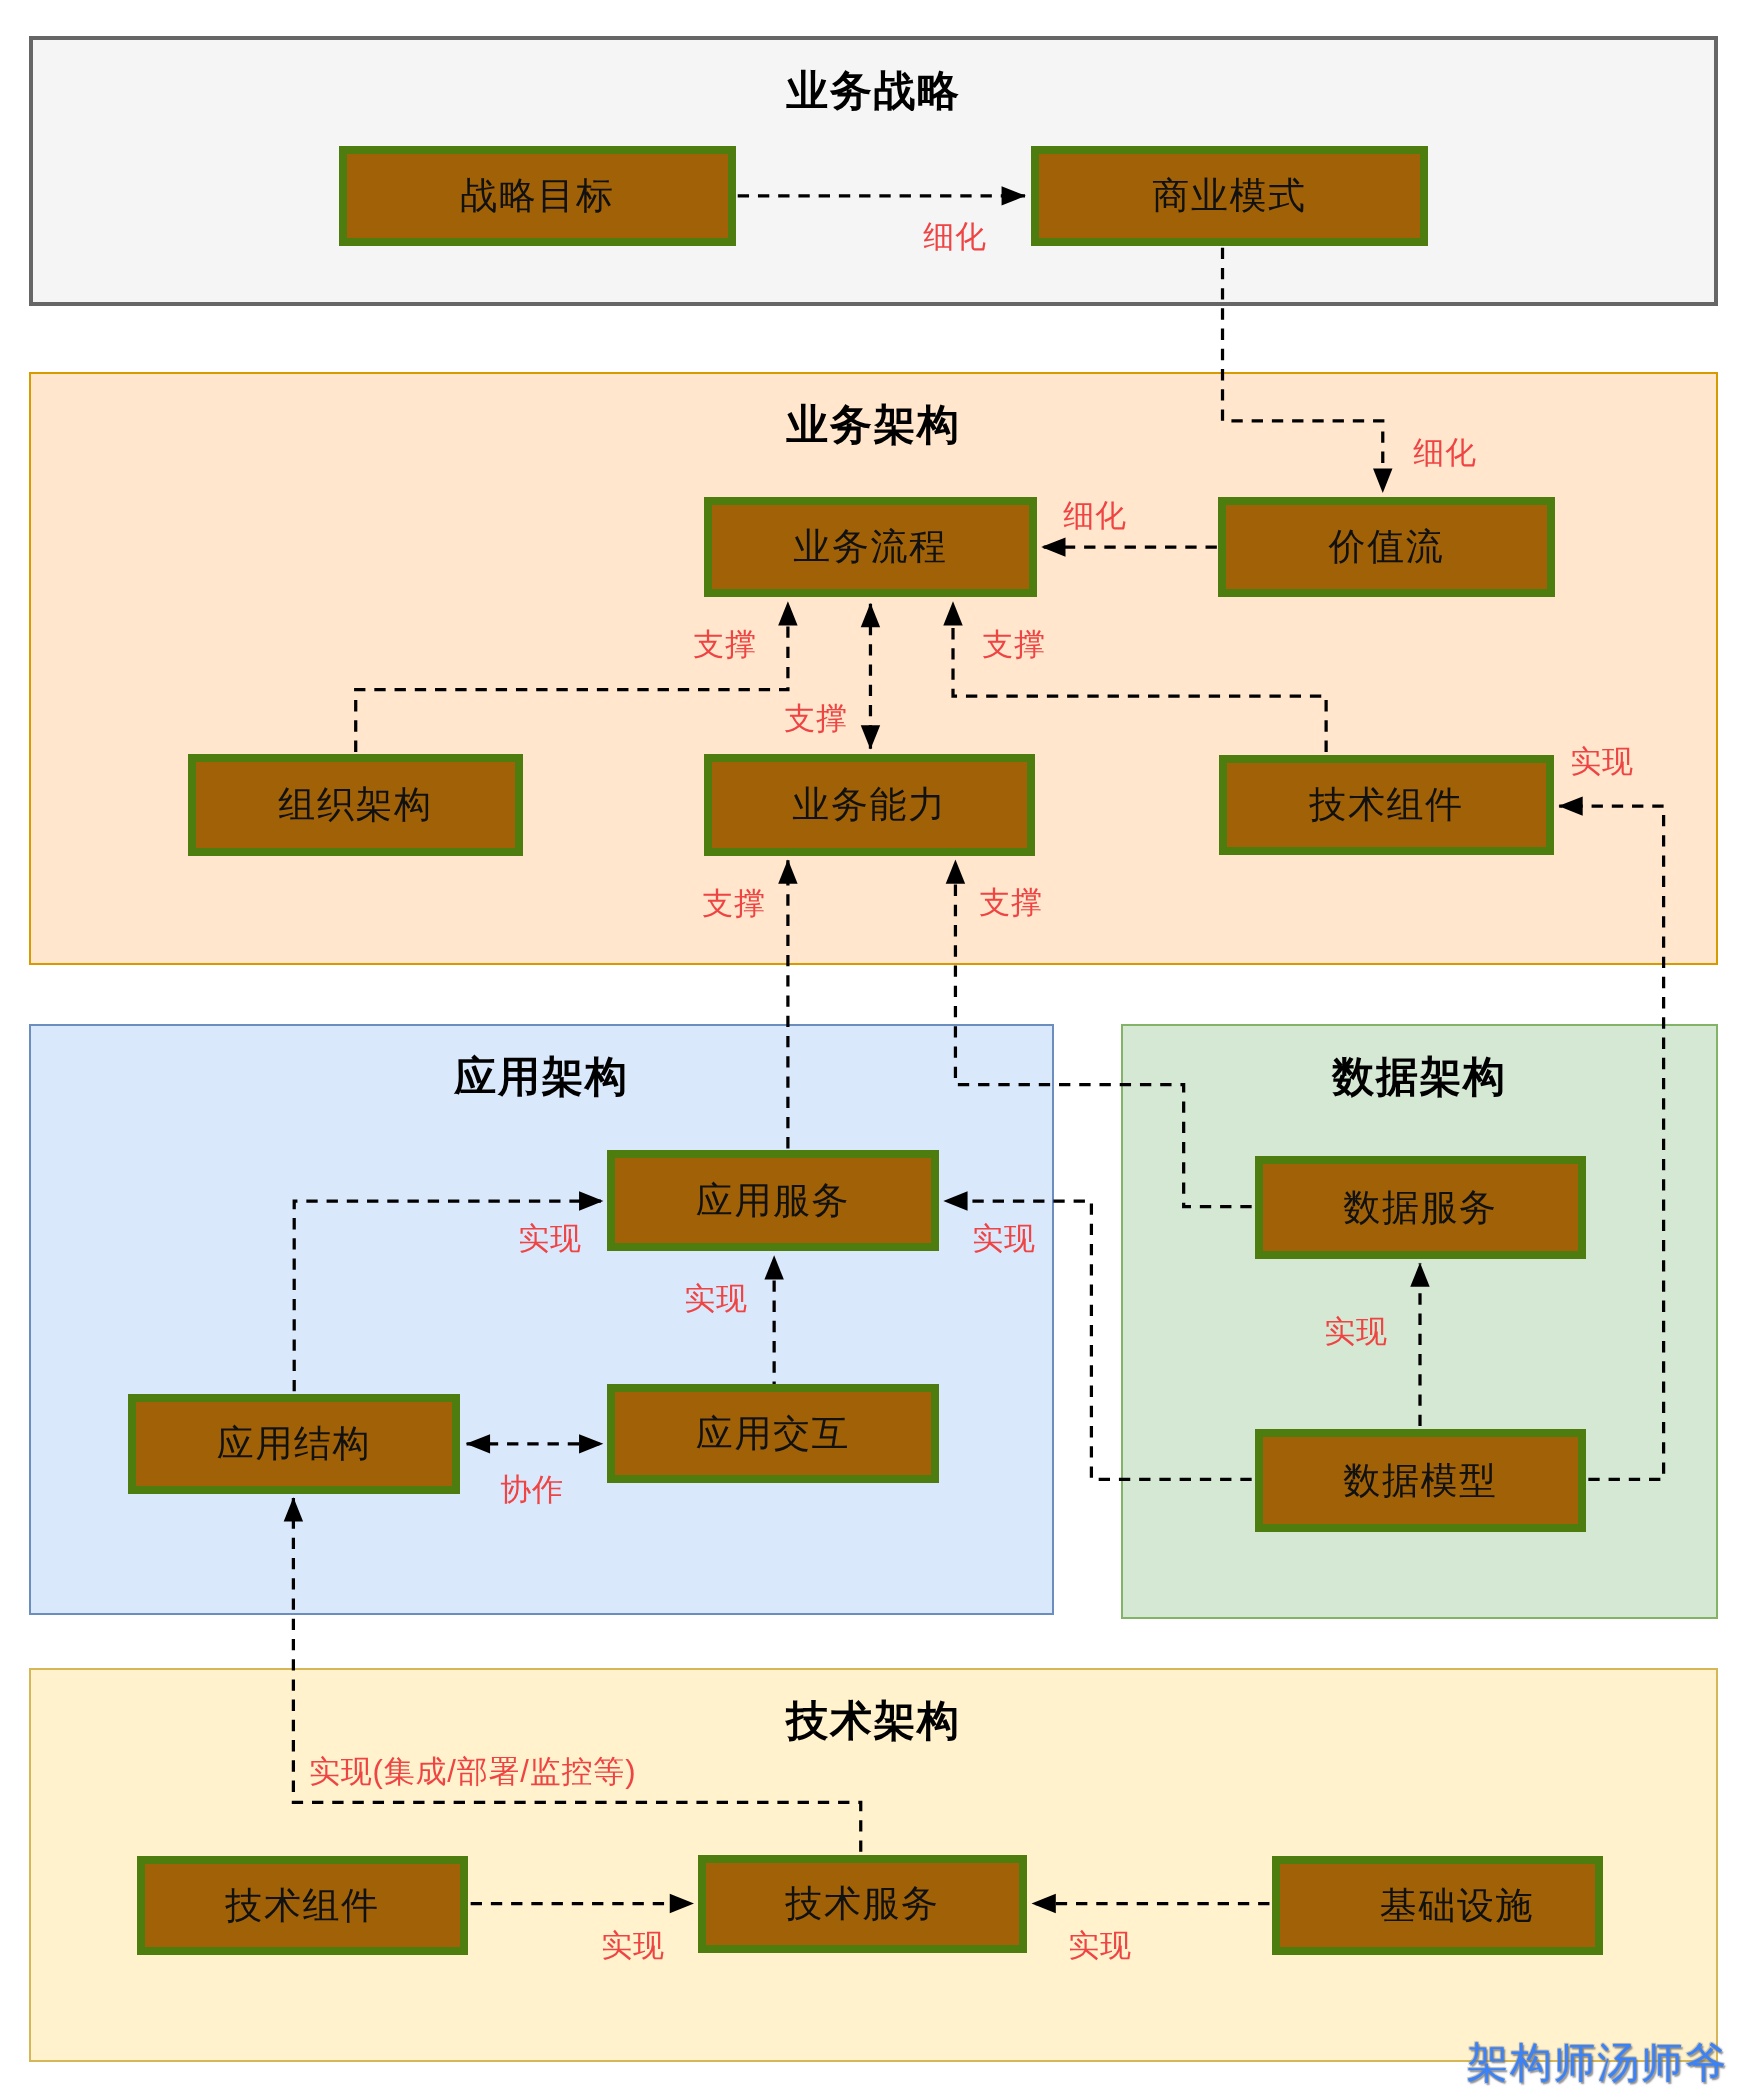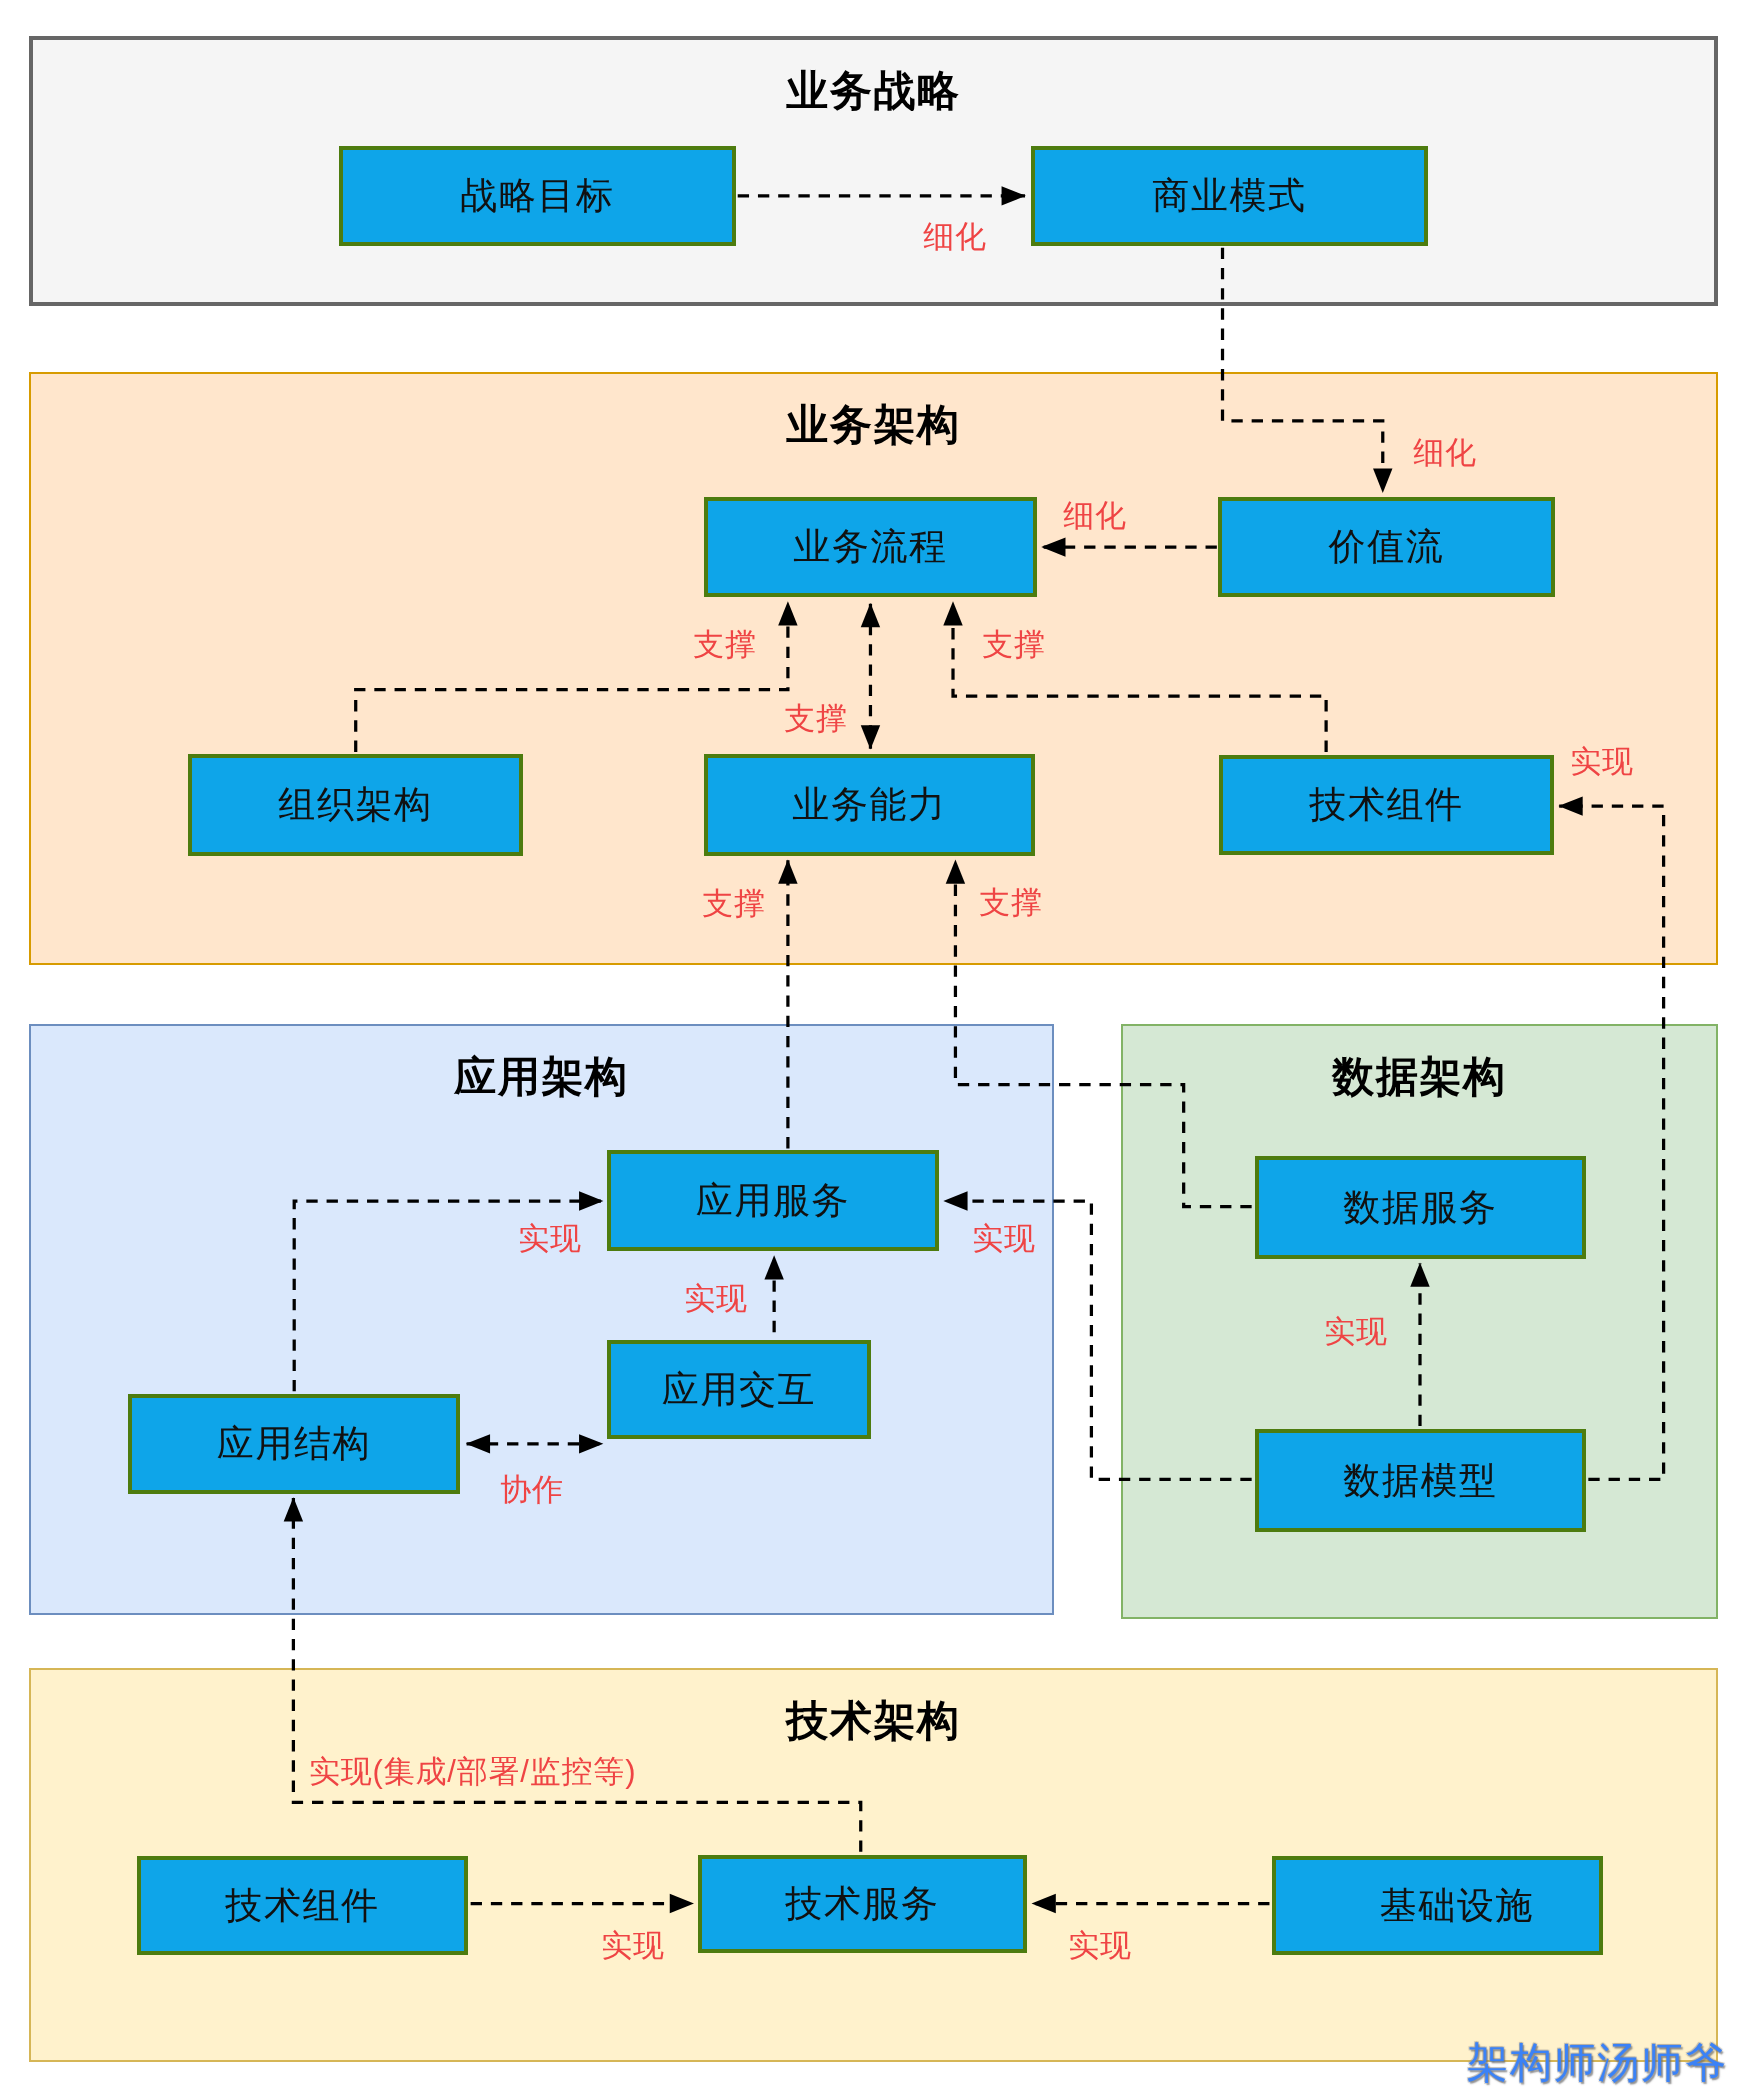--- a/index.html
+++ b/index.html
@@ -10,33 +10,33 @@
   .zone{position:absolute;box-sizing:border-box;border-style:solid;border-width:2.4px;}
   .z0{left:29px;top:36px;width:1689px;height:270px;border-width:4px;}
   .z1{left:29px;top:372px;width:1689px;height:593px;}
   .z2{left:29px;top:1024px;width:1025px;height:591px;}
   .z3{left:1121px;top:1024px;width:597px;height:595px;}
   .z4{left:29px;top:1668px;width:1689px;height:394px;}
   .zone-title{position:absolute;left:0;top:26px;width:100%;text-align:center;
     font-size:42px;line-height:49px;color:#000000;font-weight:700;letter-spacing:1.6px;}
 
   
-  .node{position:absolute;box-sizing:border-box;background:#0ea5e9;border:4px solid #4d7c0f;
+  .node{position:absolute;box-sizing:border-box;background:#a16207;border:8px solid #4d7c0f;
     display:flex;align-items:center;justify-content:center;font-size:37px;color:#111111;
     letter-spacing:1.6px;font-family:Liberation Serif, serif;}
   .n0{left:339px;top:146px;width:397px;height:100px;}
   .n1{left:1031px;top:146px;width:397px;height:100px;}
   .n2{left:704px;top:497px;width:333px;height:100px;}
   .n3{left:1218px;top:497px;width:337px;height:100px;}
   .n4{left:188px;top:754px;width:335px;height:102px;}
   .n5{left:704px;top:754px;width:331px;height:102px;}
   .n6{left:1219px;top:755px;width:335px;height:100px;}
   .n7{left:607px;top:1150px;width:332px;height:101px;}
   .n8{left:128px;top:1394px;width:332px;height:100px;}
-  .n9{left:607px;top:1340px;width:264px;height:99px;}
+  .n9{left:607px;top:1384px;width:332px;height:99px;}
   .n10{left:1255px;top:1156px;width:331px;height:103px;}
   .n11{left:1255px;top:1429px;width:331px;height:103px;}
   .n12{left:137px;top:1856px;width:331px;height:99px;}
   .n13{left:698px;top:1855px;width:329px;height:98px;}
   .n14{left:1272px;top:1856px;width:331px;height:99px;padding-left:39px;}
 
   
   .wires{position:absolute;left:0;top:0;pointer-events:none;}
   .wire{stroke:#000000;stroke-width:4;fill:none;stroke-dasharray:14 11;}
 

